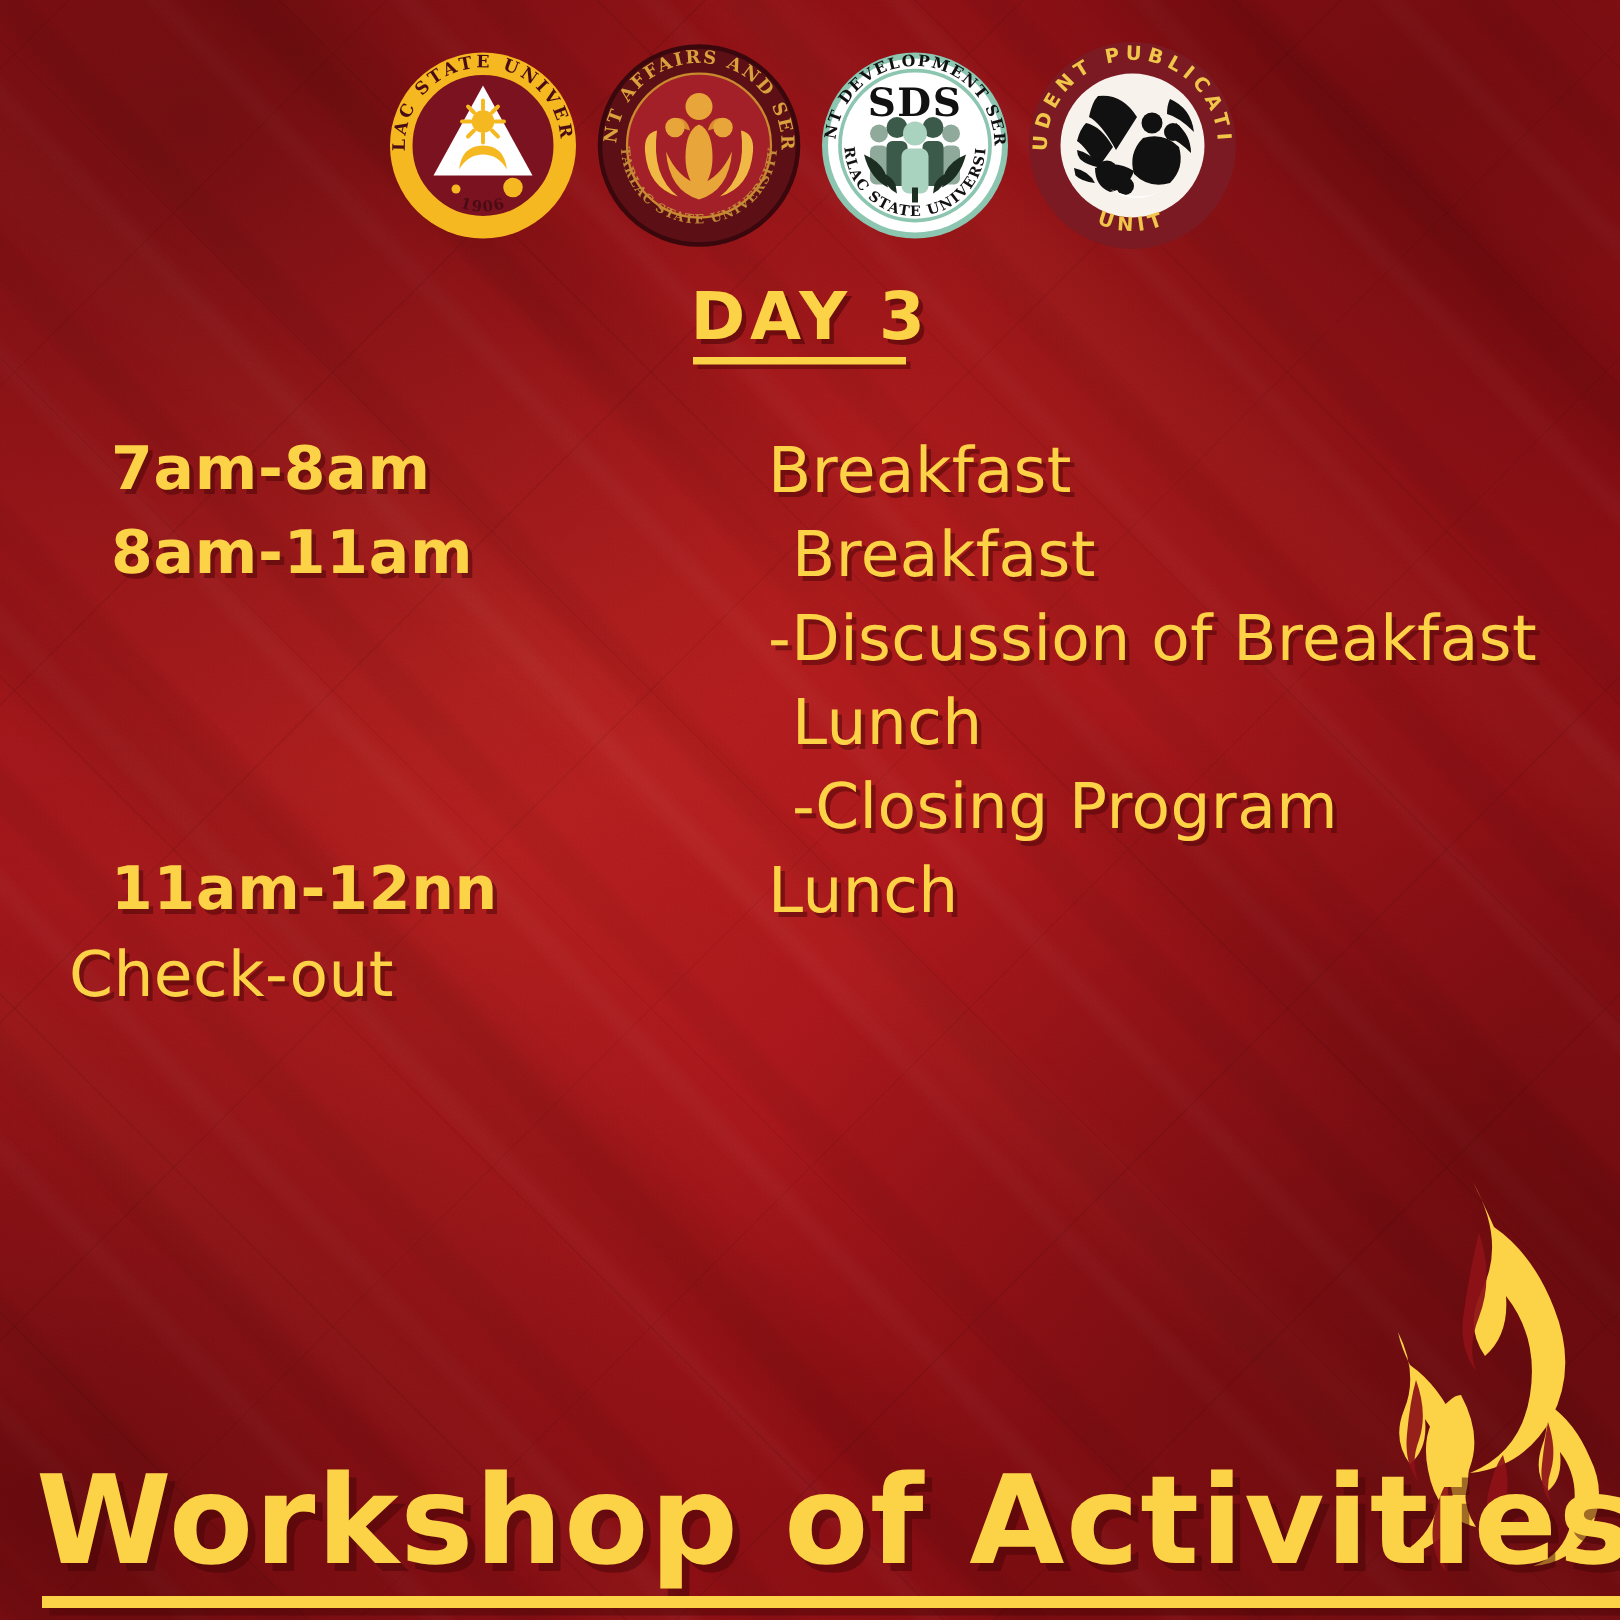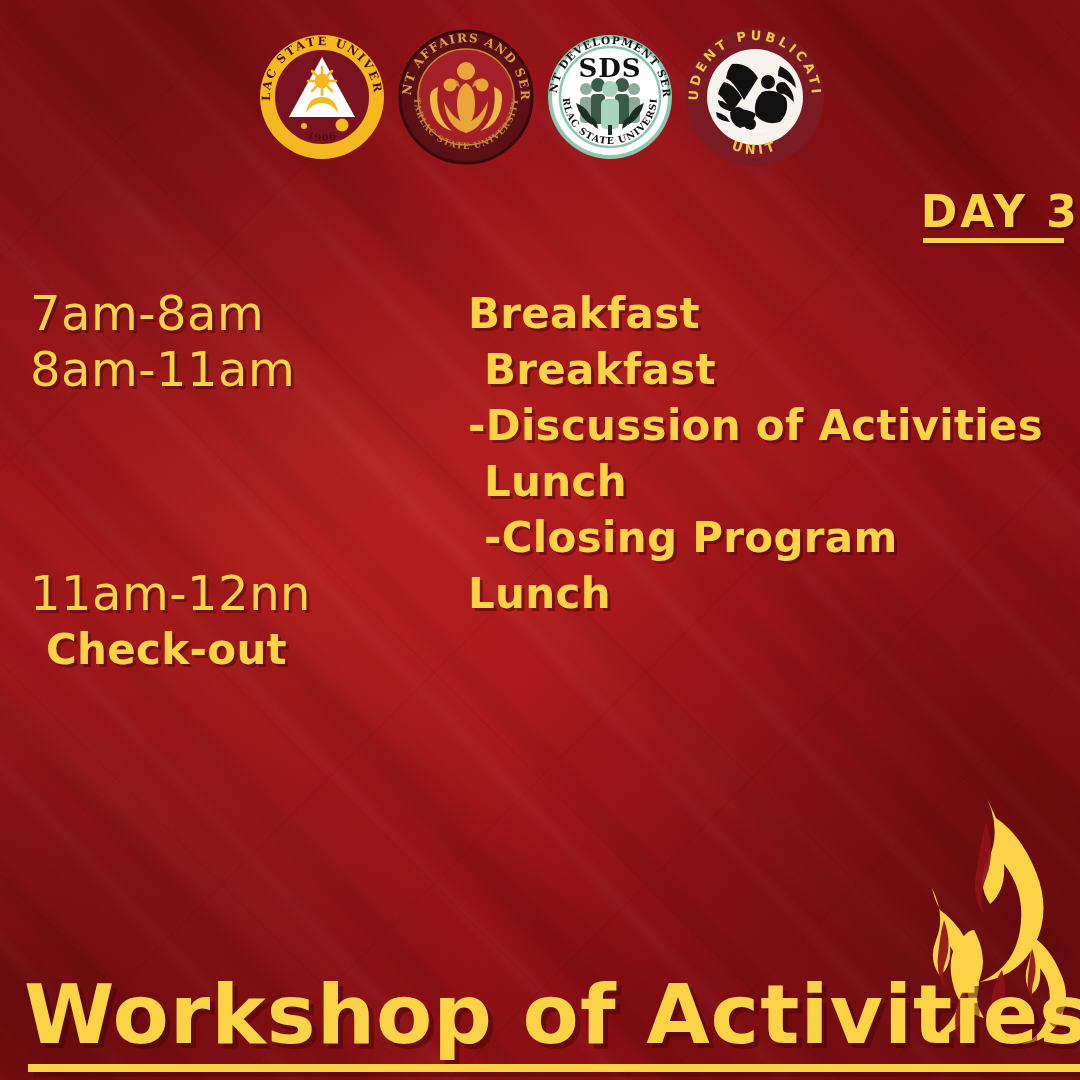--- a/index.html
+++ b/index.html
@@ -96,21 +96,21 @@
     gap: 6px;
   }
   .logo { display: block; }
 
   
   .day-heading {
     position: absolute;
     top: 186px;
     left: 0;
     width: 1080px;
-    text-align: right;
+    text-align: center;
   }
   .day-heading .txt {
     display: inline-block;
     position: relative;
     font-family: "DejaVu Sans", sans-serif;
     font-size: 44px;
     font-weight: 700;
     letter-spacing: 3px;
     color: #FCD247;
     text-shadow: 3px 3px 0 rgba(70,4,6,0.55);
@@ -135,35 +135,36 @@
     width: 1040px;
   }
   .sched-row {
     display: flex;
     align-items: flex-start;
     min-height: 54px;
   }
   .sched-time {
     width: 438px;
     flex: 0 0 438px;
-    font-size: 48px;
-    font-weight: 400;
+    font-size: 40px;
+    font-weight: 700;
     color: #FCD247;
     letter-spacing: 0.5px;
     text-shadow: 3px 3px 0 rgba(70,4,6,0.50);
     line-height: 54px;
     white-space: nowrap;
+    margin-left: 44px;
   }
   .sched-acts {
     flex: 1 1 auto;
     padding-top: 0;
   }
   .act-line {
     font-size: 42px;
-    font-weight: 700;
+    font-weight: 400;
     color: #FCD247;
     letter-spacing: 0.3px;
     text-shadow: 3px 3px 0 rgba(70,4,6,0.50);
     line-height: 56px;
     white-space: nowrap;
   }
   .act-line.indent { padding-left: 16px; }
 
   
   .flame {
@@ -360,21 +361,21 @@
       <div class="sched-row">
         <div class="sched-time">7am-8am</div>
         <div class="sched-acts">
           <div class="act-line">Breakfast</div>
         </div>
       </div>
       <div class="sched-row">
         <div class="sched-time">8am-11am</div>
         <div class="sched-acts">
           <div class="act-line indent">Breakfast</div>
-          <div class="act-line">-Discussion of Activities</div>
+          <div class="act-line">-Discussion of Breakfast</div>
           <div class="act-line indent">Lunch</div>
           <div class="act-line indent">-Closing Program</div>
         </div>
       </div>
       <div class="sched-row">
         <div class="sched-time">11am-12nn</div>
         <div class="sched-acts">
           <div class="act-line">Lunch</div>
         </div>
       </div>

